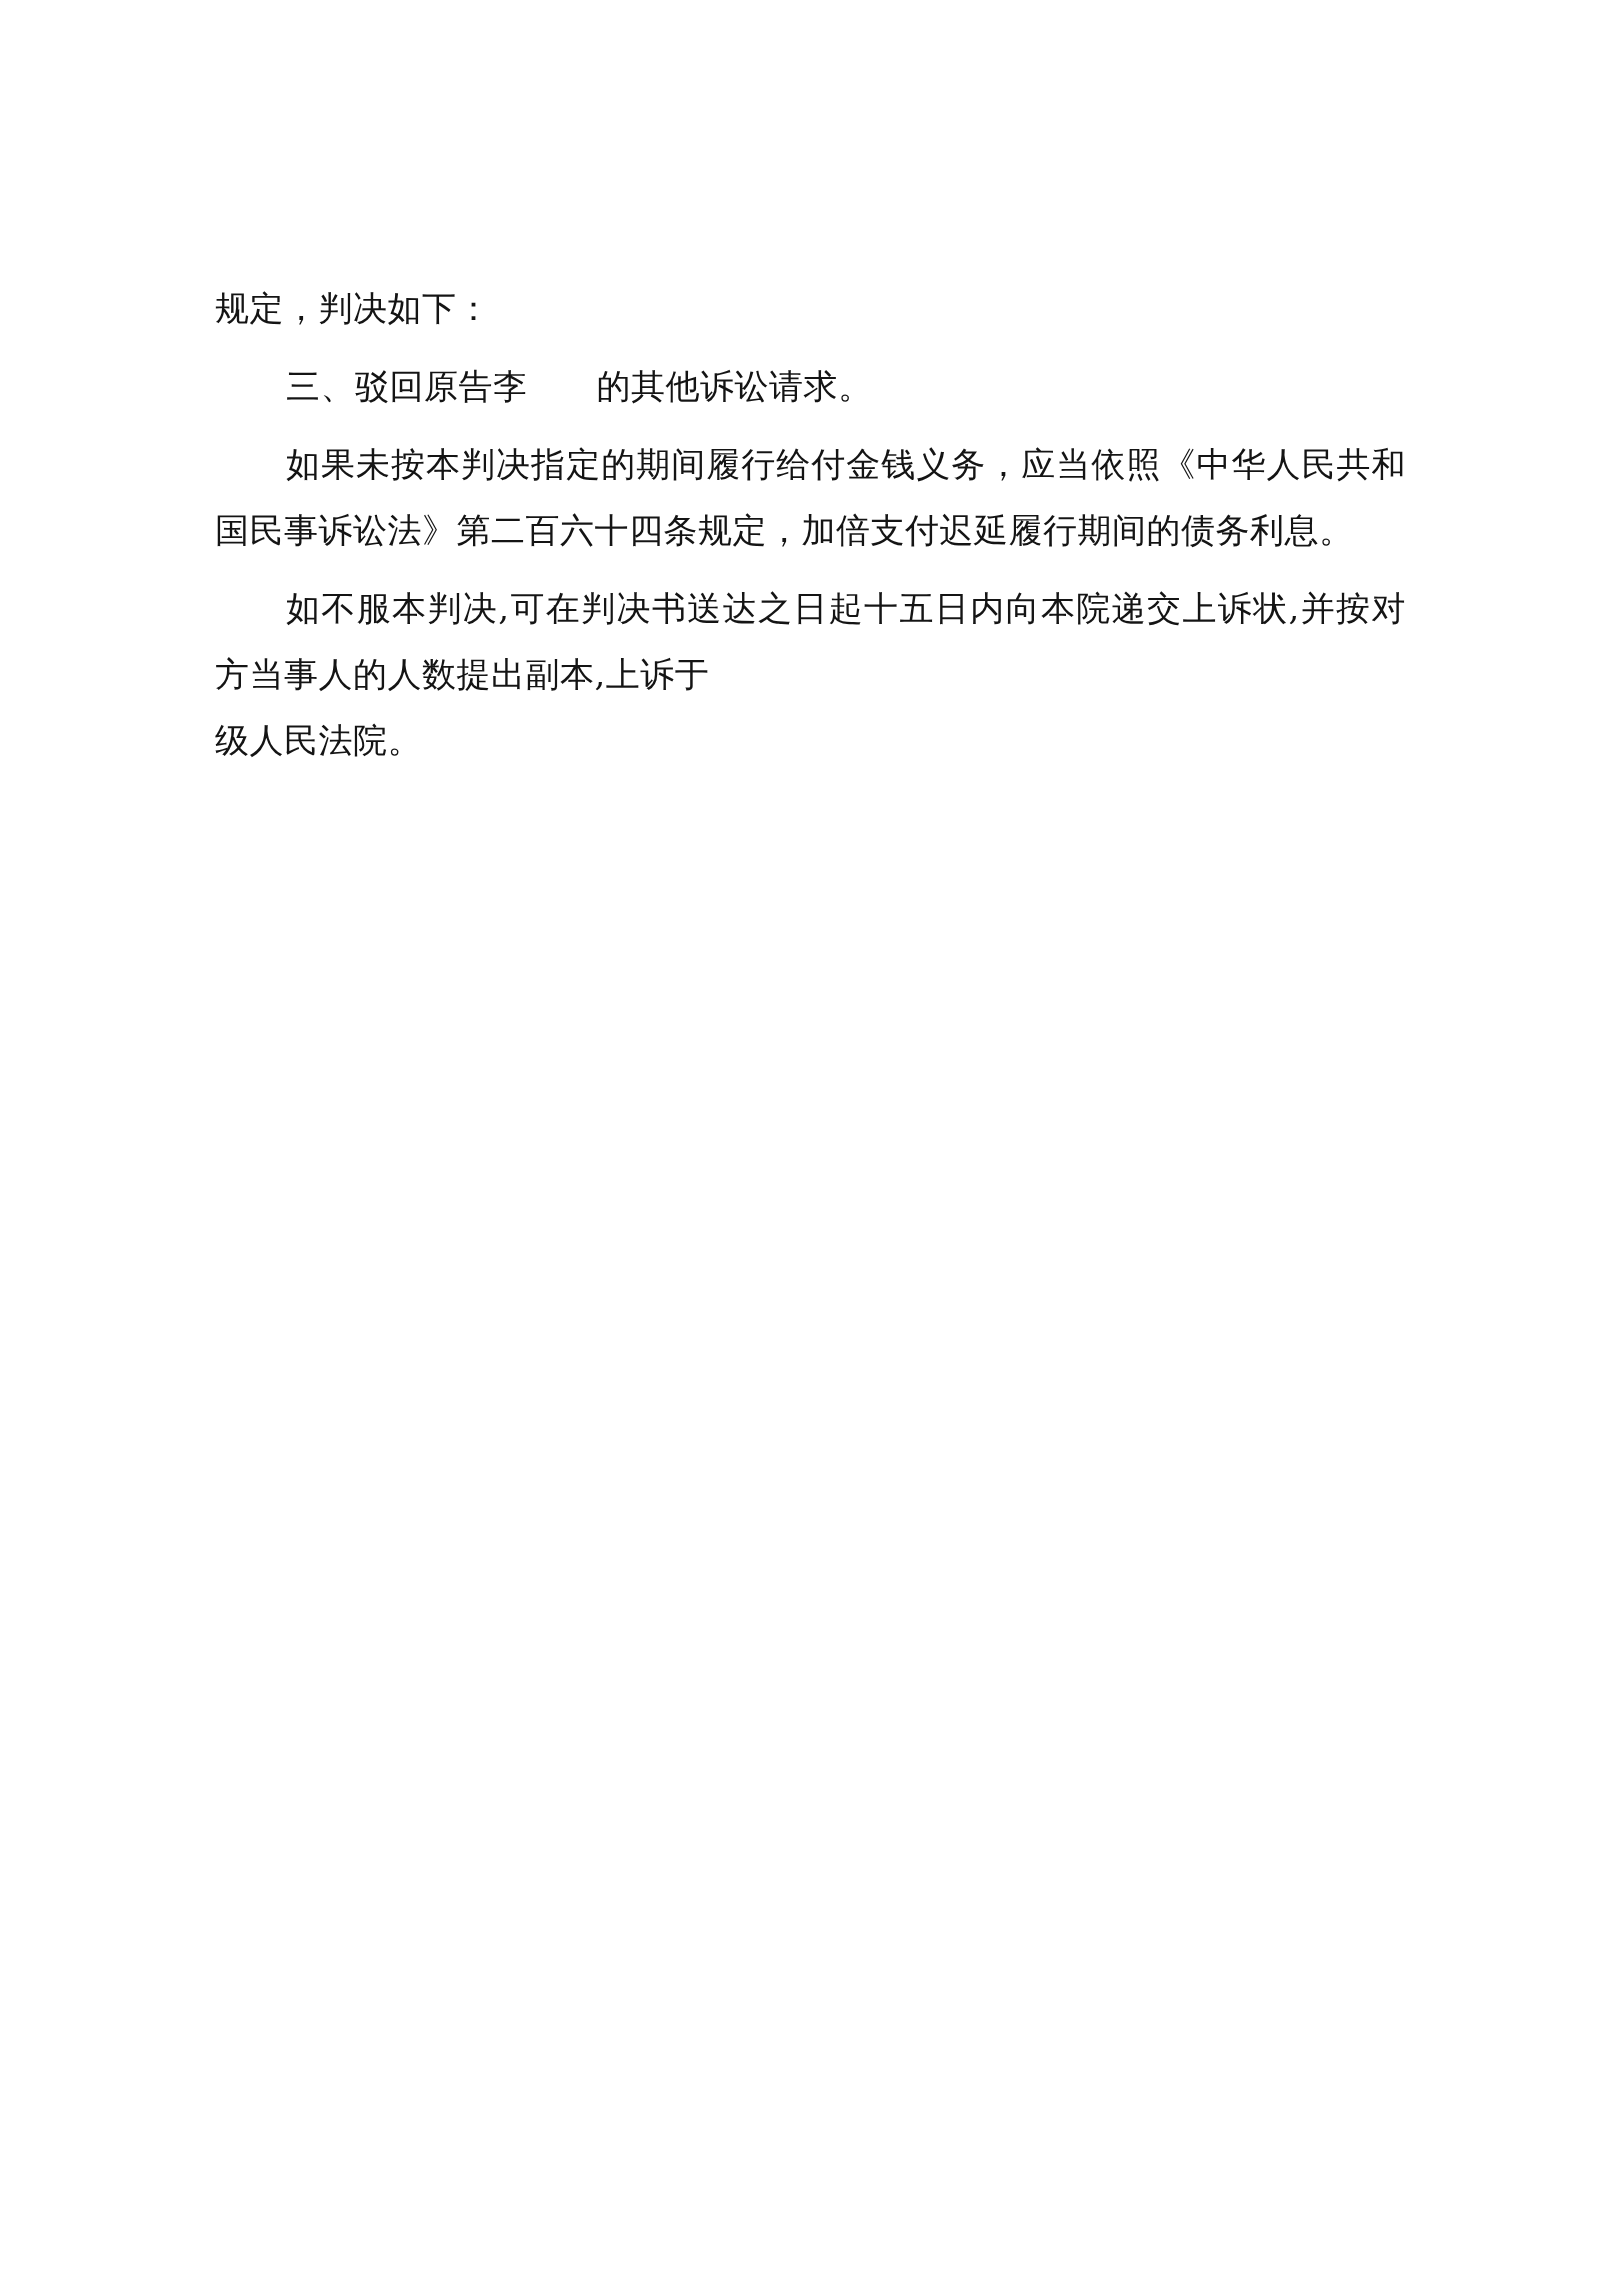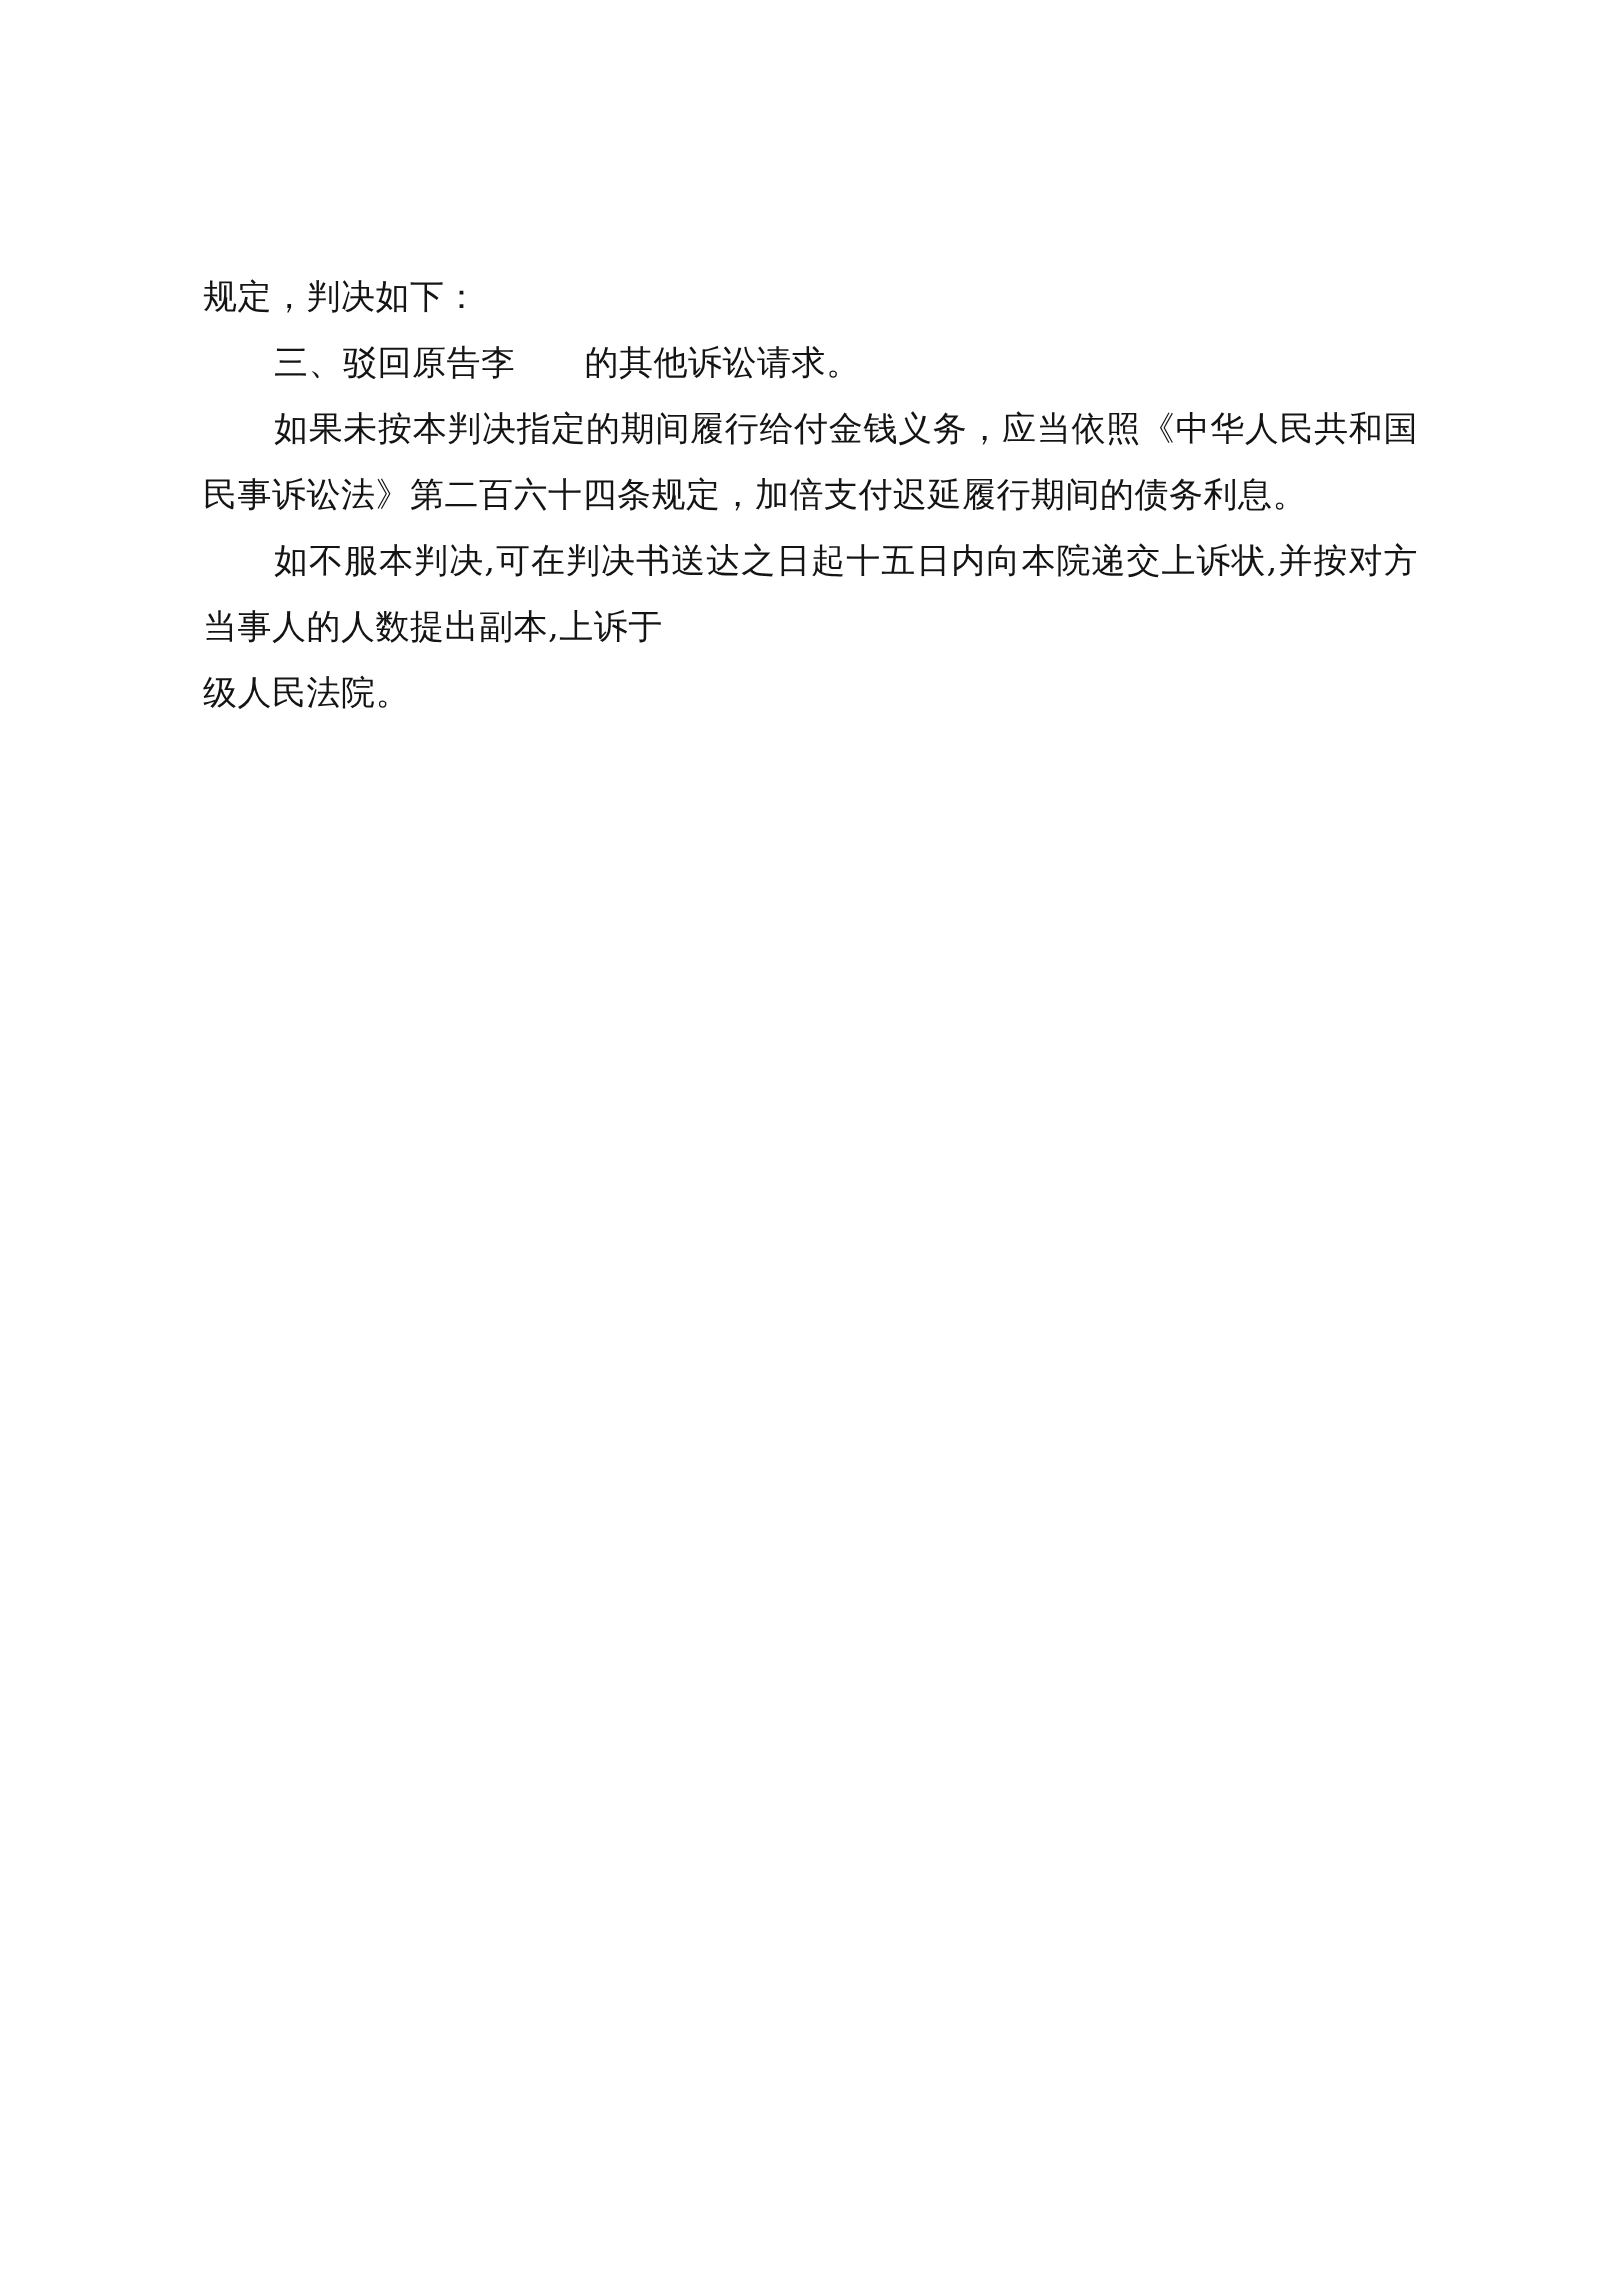--- a/index.html
+++ b/index.html
@@ -28,21 +28,21 @@
     top: 263px;
     width: 1215px;
   }
   .para {
     font-size: 34px;
     line-height: 66px;
     letter-spacing: 0.5px;
     text-align: justify;
     text-justify: inter-ideograph;
     white-space: pre-wrap;
-    margin: 0;
+    margin: 12px;
     color: #141414;
   }
   .indent {
     text-indent: 71px;
   }
   .footer {
     position: absolute;
     left: 8px;
     top: 2127px;
     width: 1621px;

